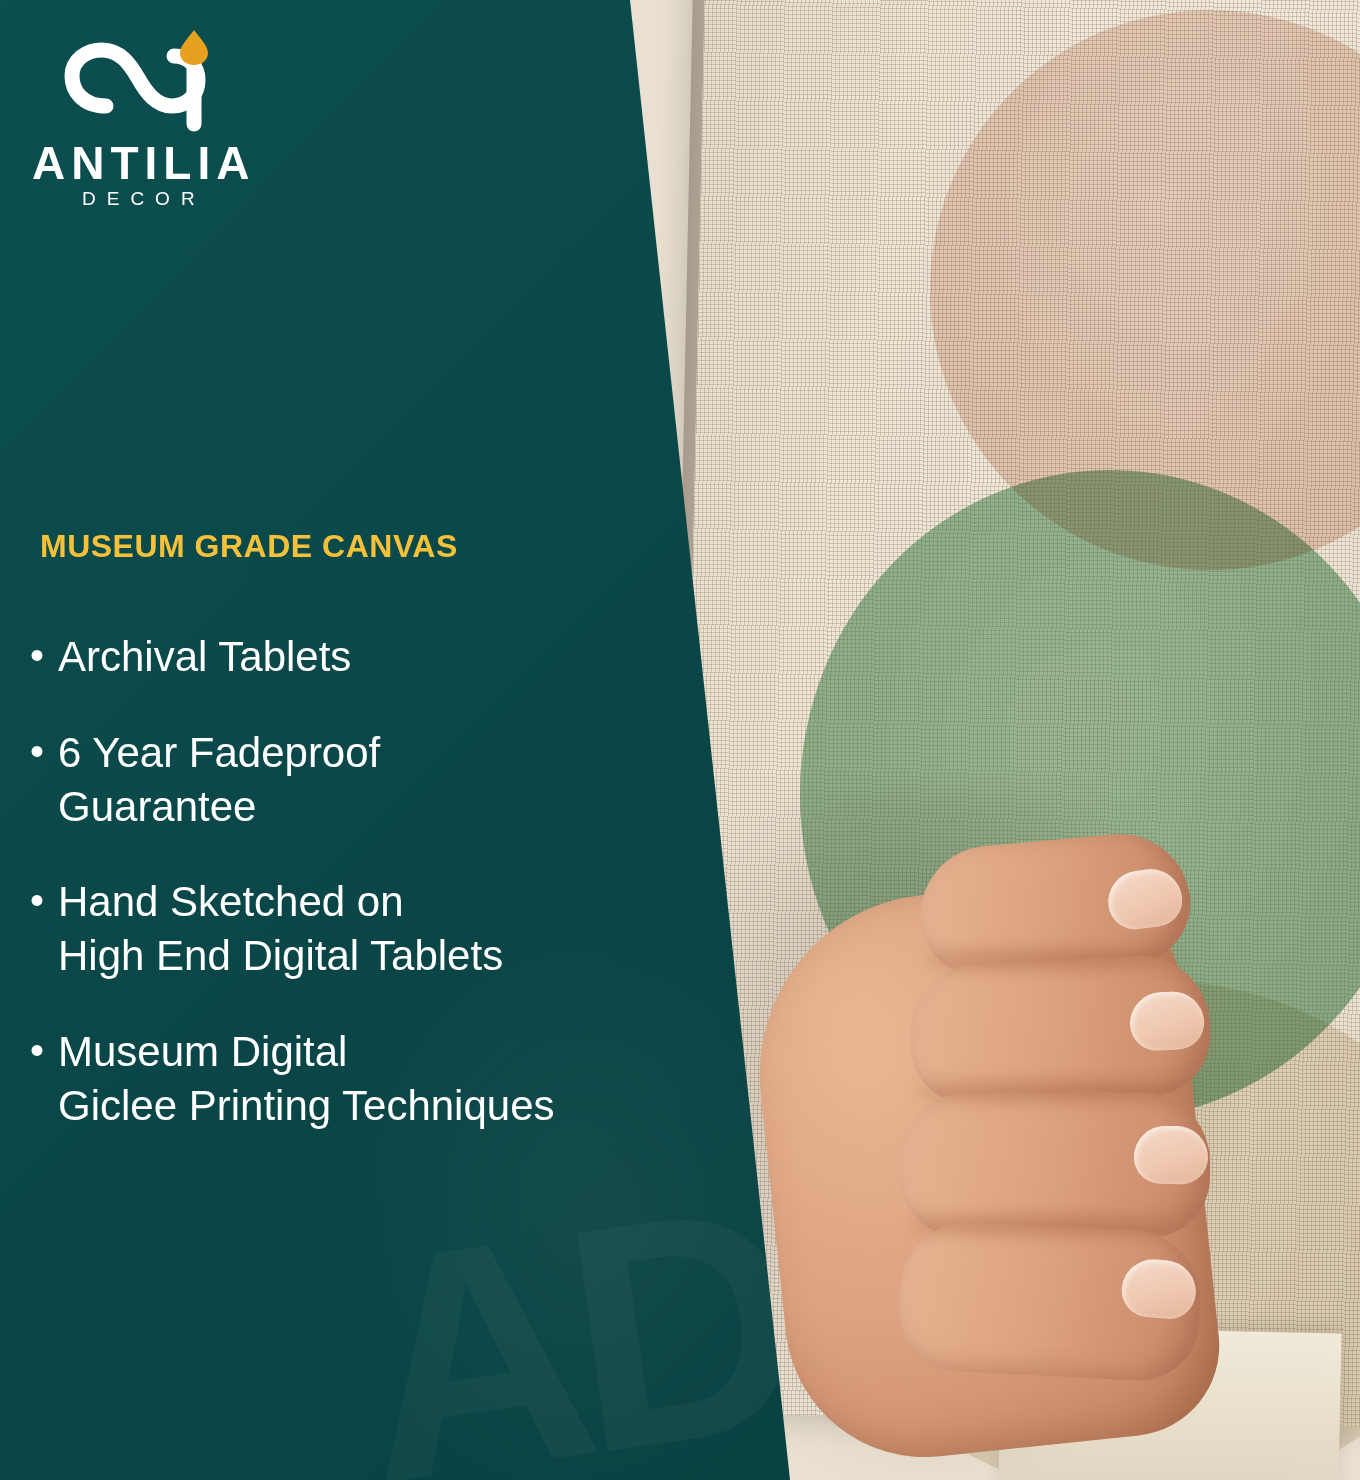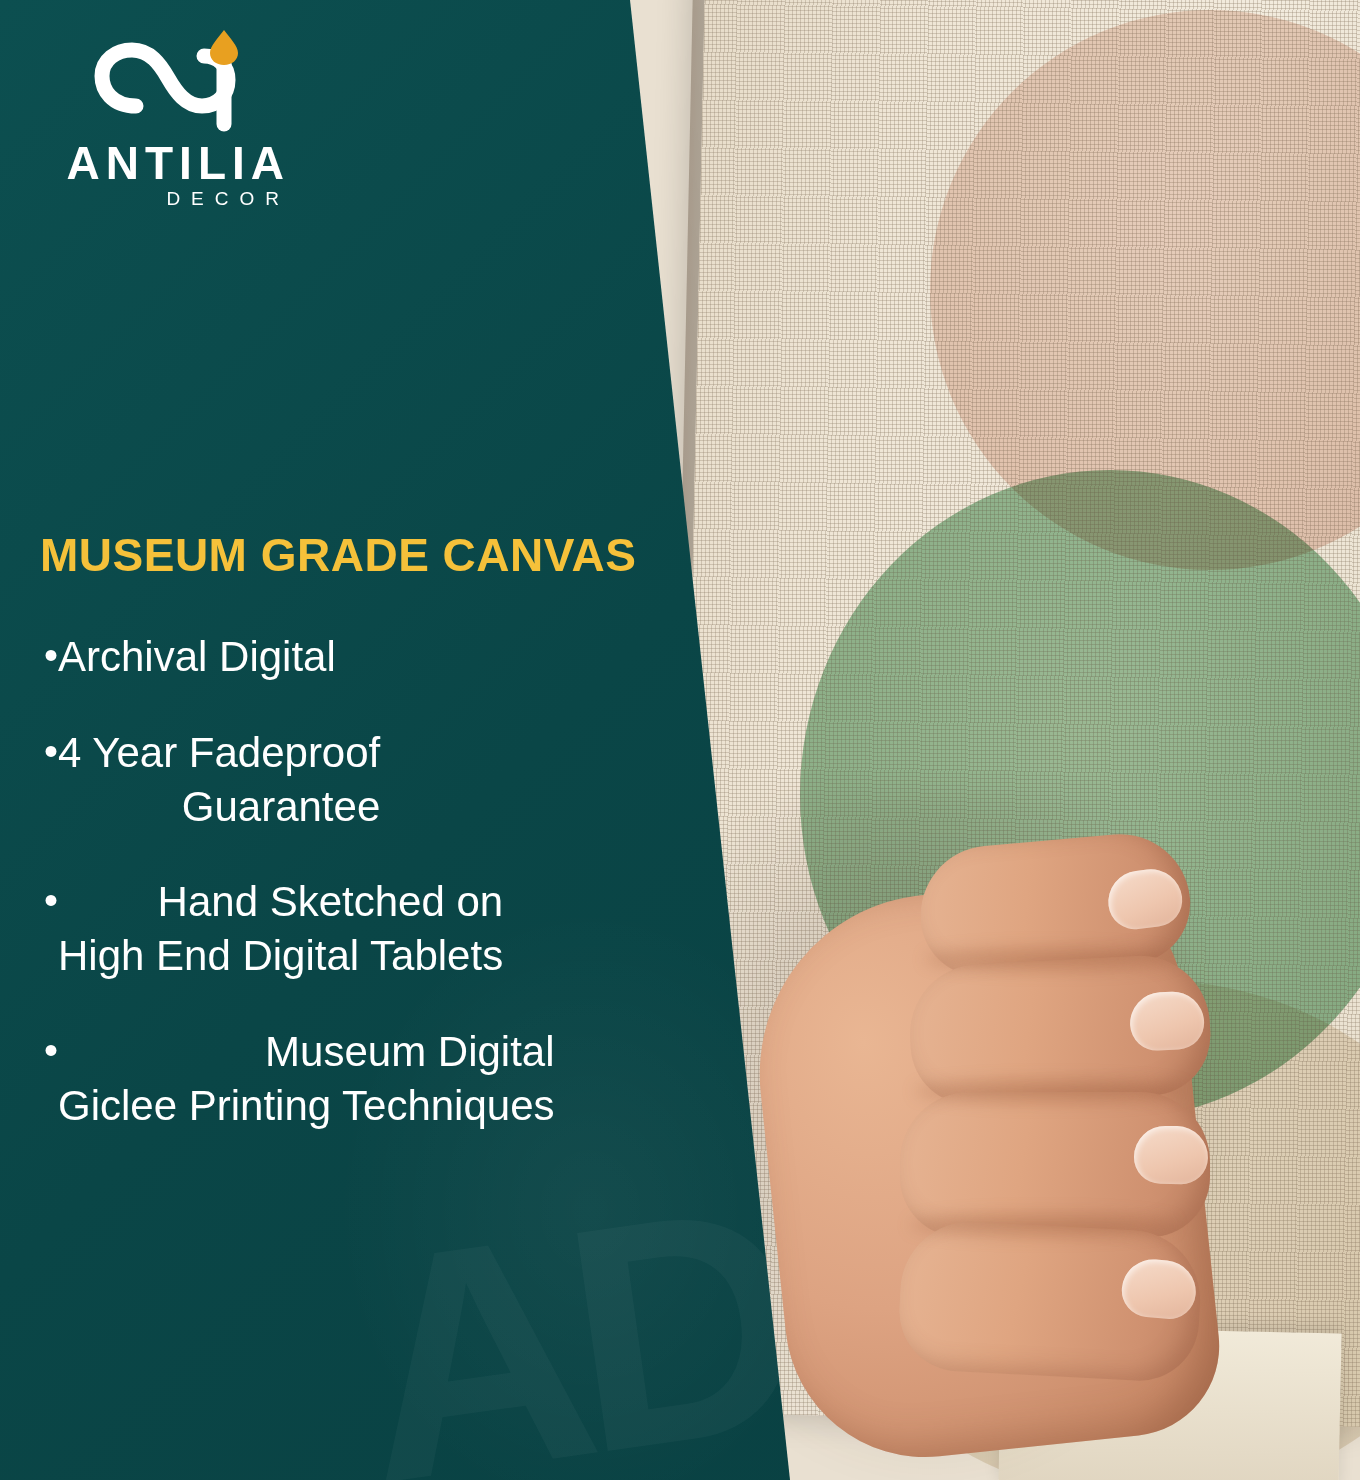--- a/index.html
+++ b/index.html
@@ -9,21 +9,20 @@
   }
   body {
     font-family: "Liberation Sans", sans-serif;
   }
   #poster {
     position: relative;
     width: 1360px;
     height: 1480px;
     overflow: hidden;
     background: #0c4b4c;
-    text-align: right;
   }
 
   
   .photo {
     position: absolute;
     top: 0;
     left: 600px;
     width: 760px;
     height: 1480px;
     overflow: hidden;
@@ -222,21 +221,21 @@
     color: #ffffff;
     margin-top: 2px;
     margin-left: 52px;
   }
 
   
   .headline {
     position: absolute;
     left: 40px;
     top: 528px;
-    font-size: 46px;
+    font-size: 32px;
     font-weight: 700;
     color: #f5c13a;
     letter-spacing: 0.5px;
   }
   .bullets {
     position: absolute;
     left: 30px;
     top: 630px;
     width: 700px;
     list-style: none;
@@ -308,25 +307,25 @@
     </div>
     <div class="logo-wordmark">ANTILIA</div>
     <div class="logo-sub">DECOR</div>
   </div>
 
   <div class="headline">MUSEUM GRADE CANVAS</div>
 
   <ul class="bullets">
     <li class="bullet">
       <span class="bullet-dot">•</span>
-      <span class="bullet-text">Archival Digital</span>
+      <span class="bullet-text">Archival Tablets</span>
     </li>
     <li class="bullet">
       <span class="bullet-dot">•</span>
-      <span class="bullet-text">4 Year Fadeproof
+      <span class="bullet-text">6 Year Fadeproof
 Guarantee</span>
     </li>
     <li class="bullet">
       <span class="bullet-dot">•</span>
       <span class="bullet-text">Hand Sketched on
 High End Digital Tablets</span>
     </li>
     <li class="bullet">
       <span class="bullet-dot">•</span>
       <span class="bullet-text">Museum Digital

